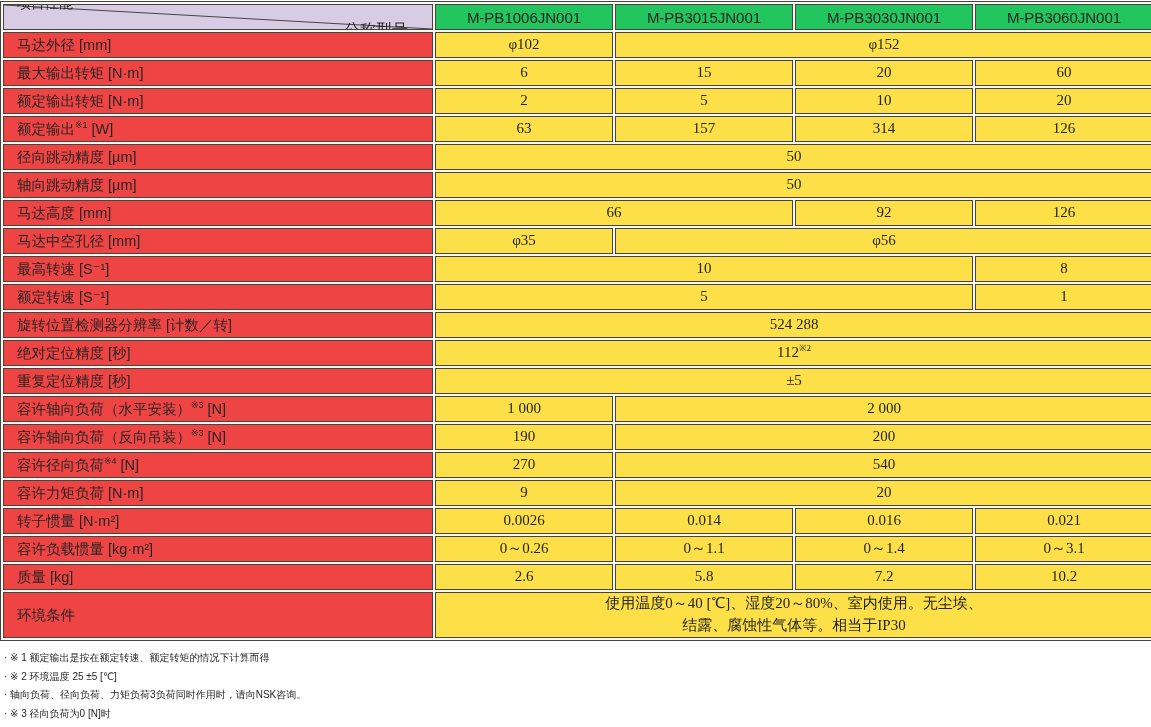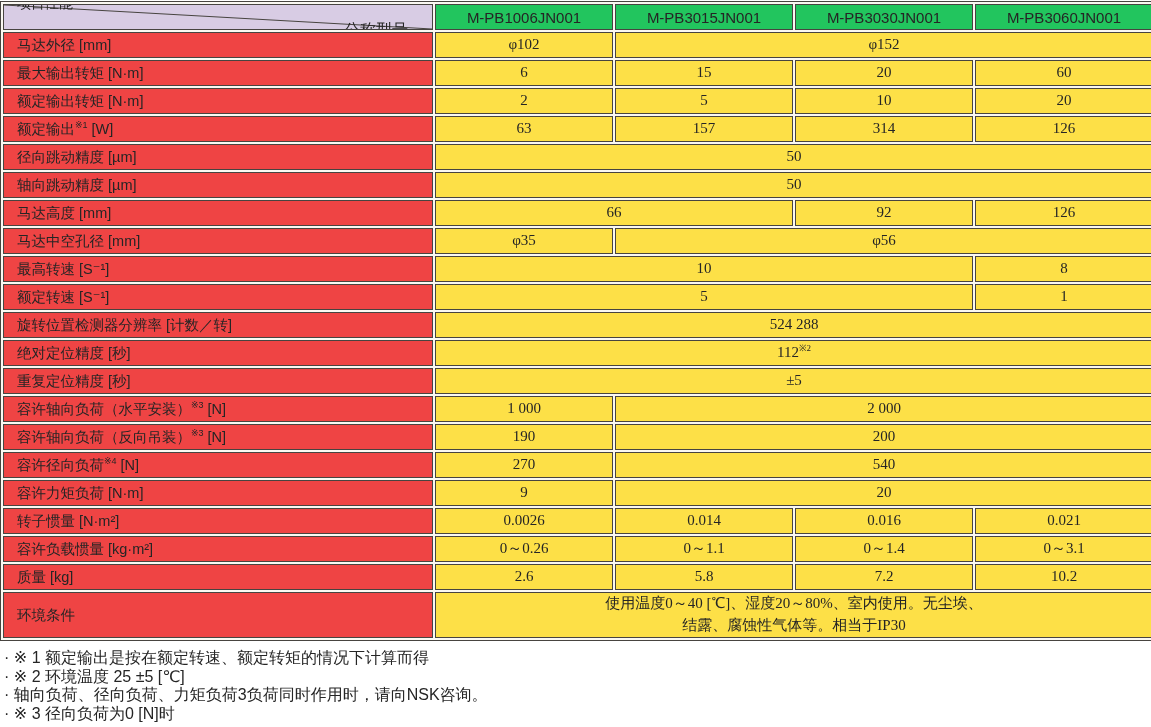--- a/index.html
+++ b/index.html
@@ -63,21 +63,21 @@
     font-family: Liberation Serif, serif;
   }
   td.tall { height: 46px; }
   sup { font-size: 9px; line-height: 0; vertical-align: super; }
 
   .footnotes {
     display: flex;
     margin-top: 8px;
     padding-left: 4px;
   }
-  .fn-col { font-size: 16px; line-height: 18.5px; }
+  .fn-col { font-size: 10px; line-height: 18.5px; }
   .fn-left { width: 572px; flex: 0 0 572px; }
   .fn-right { flex: 1; }
   .fn-item { white-space: nowrap; }
 </style>
 </head>
 <body>
 
 <div class="page">
 
   <table class="spec">

